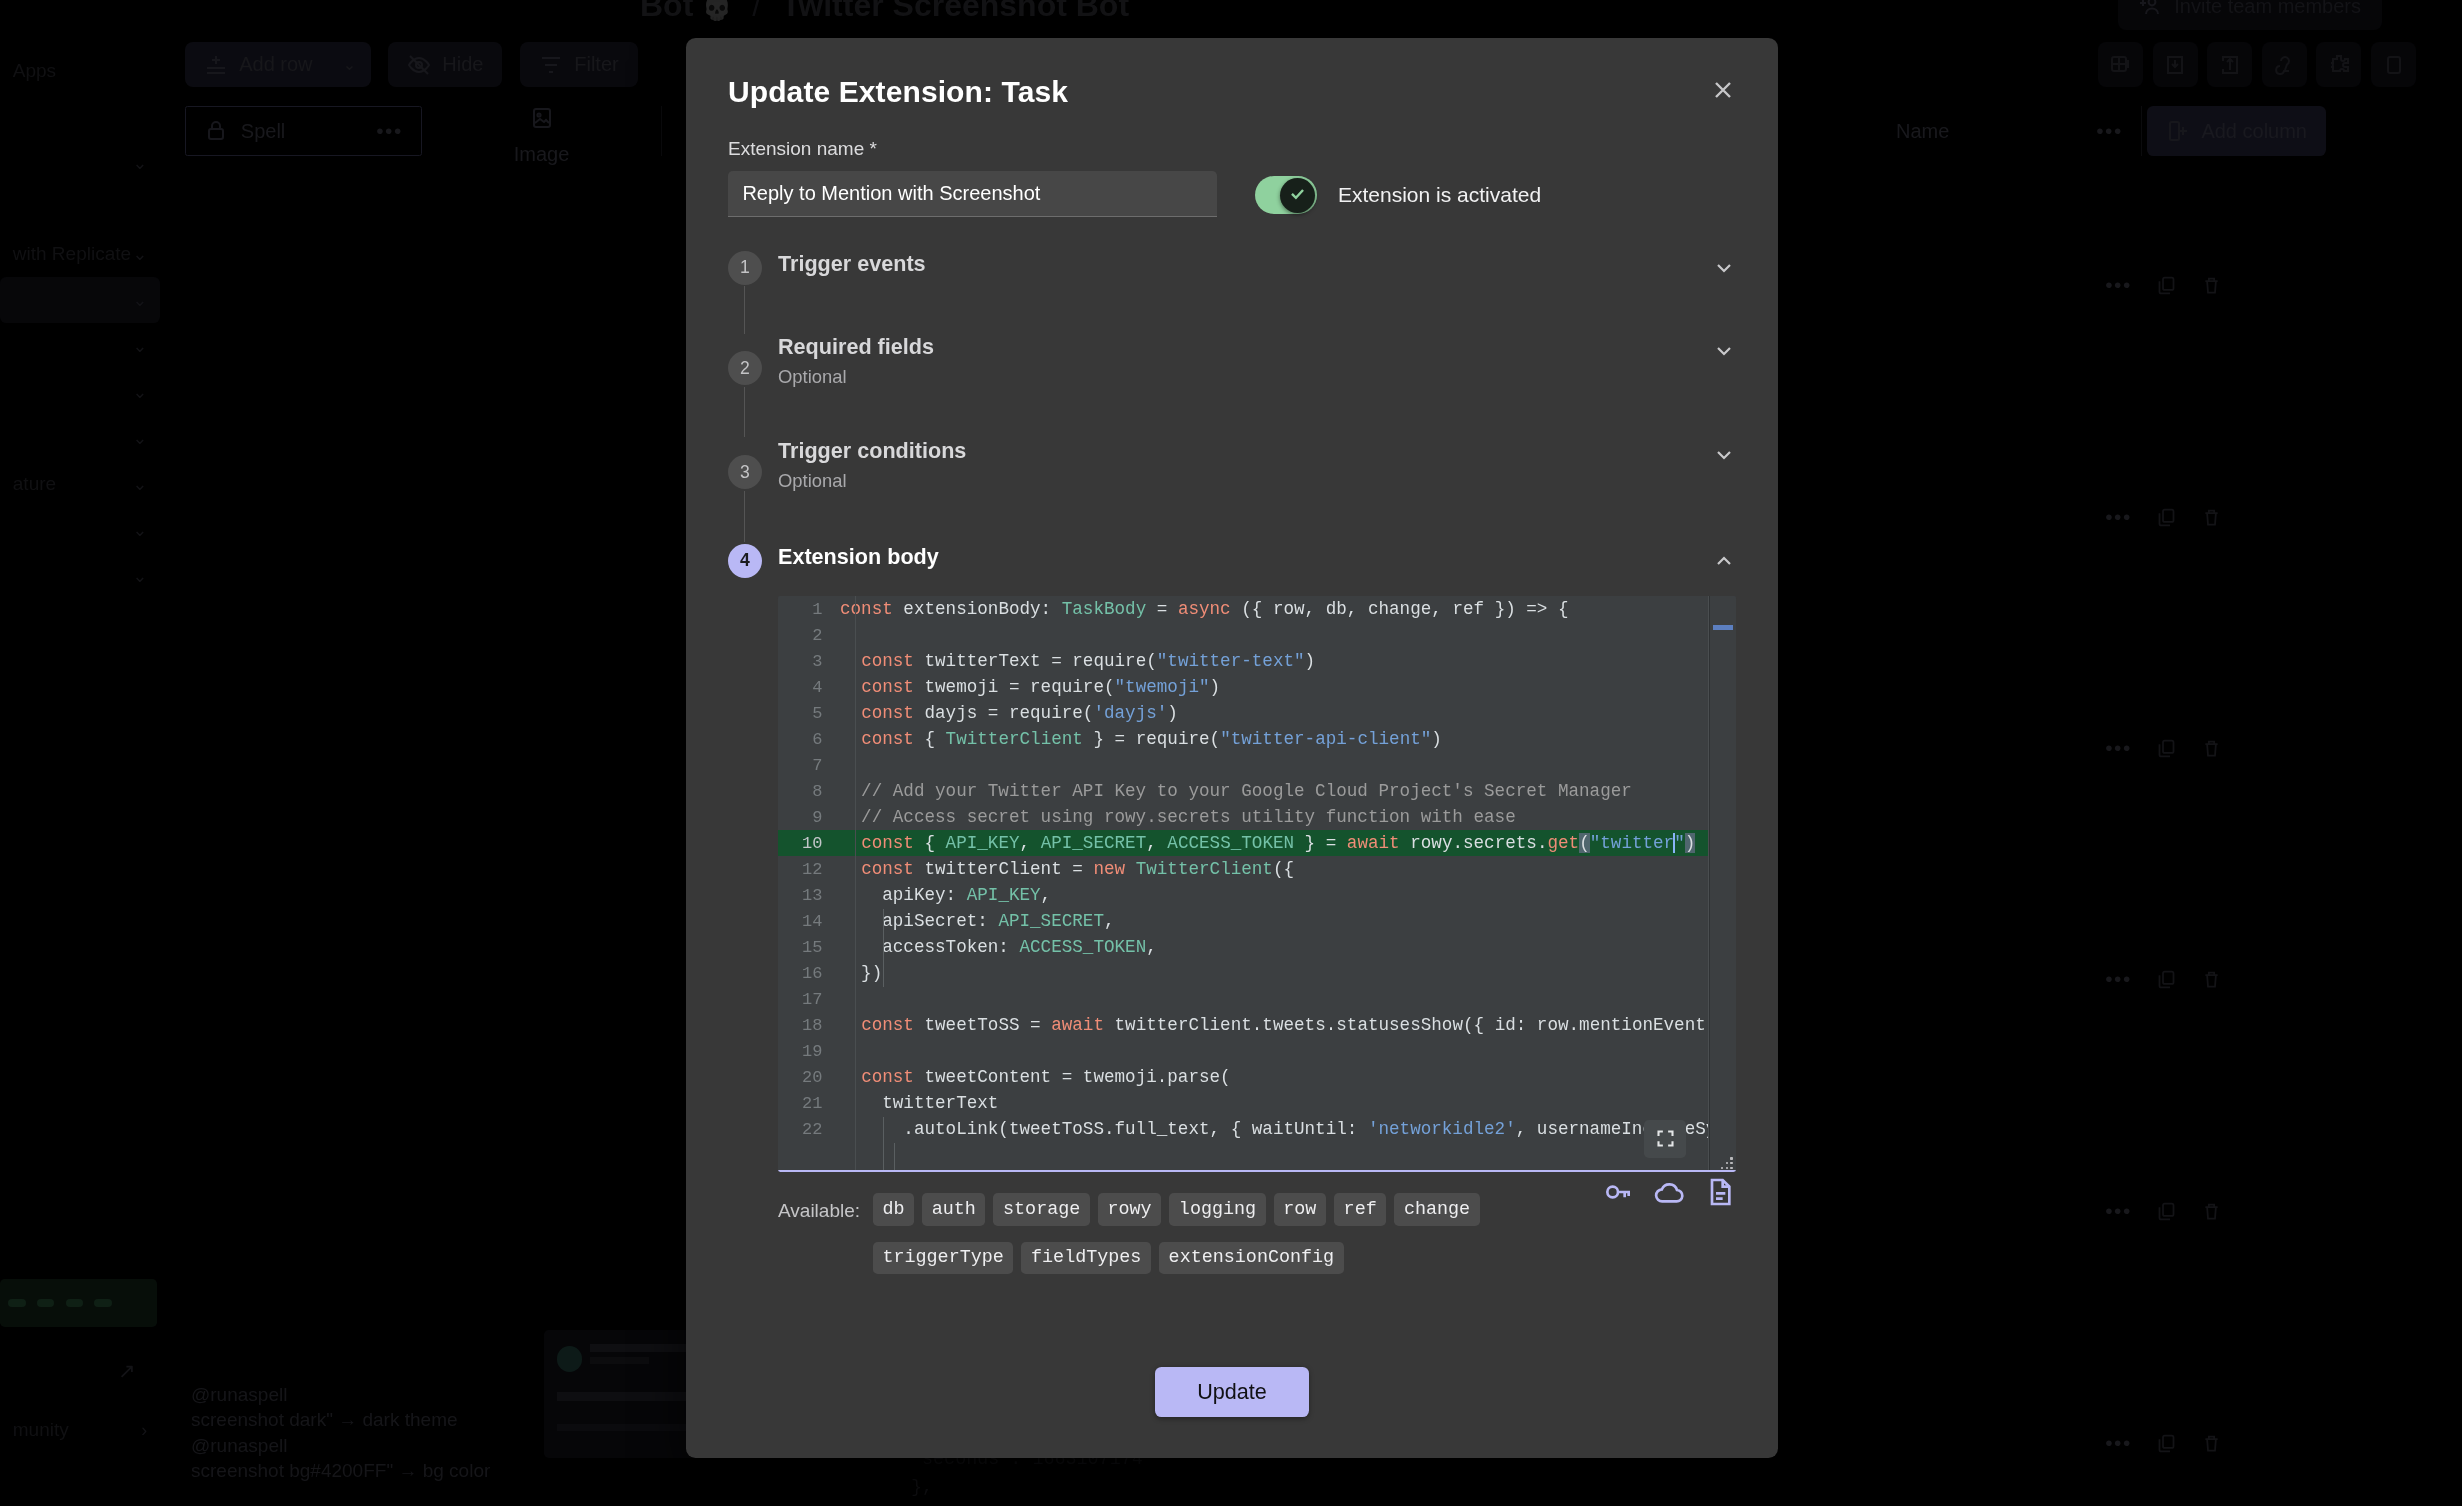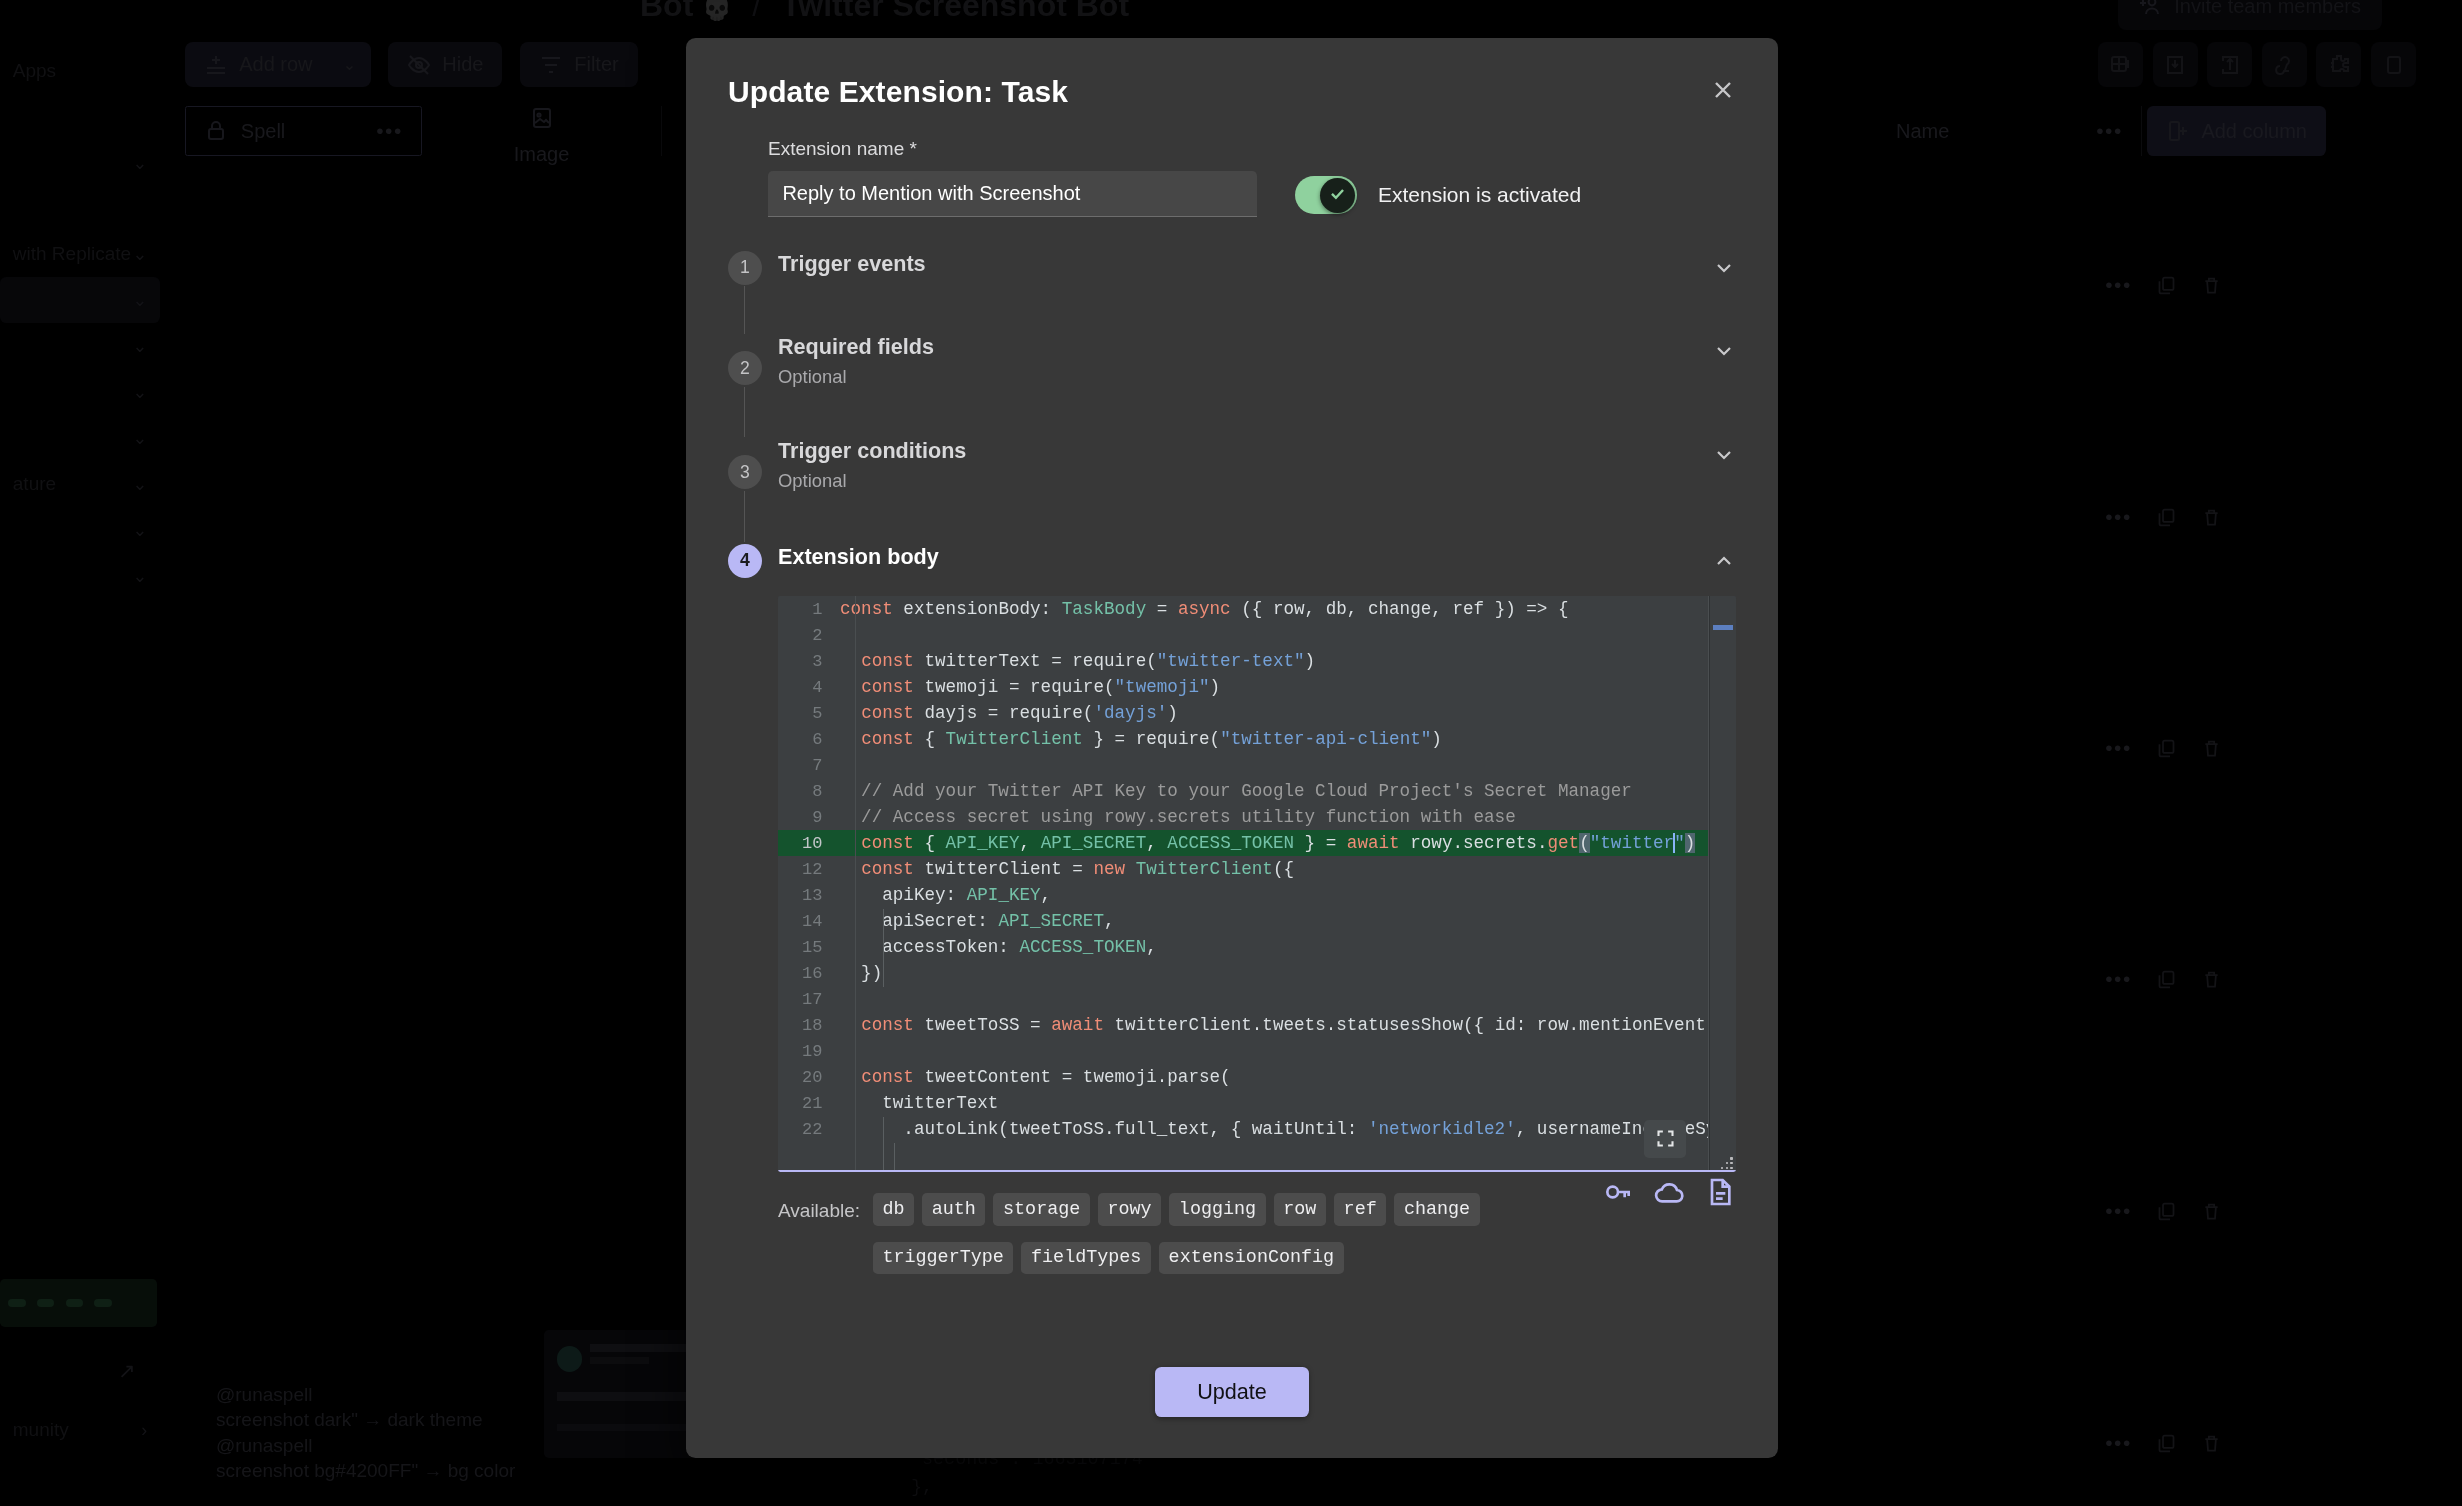--- a/index.html
+++ b/index.html
@@ -54,21 +54,21 @@
 
   .bg-addcol { position: absolute; right: 136px; top: 106px; display:flex; align-items:center; gap:11.2px;
     height: 50px; padding: 0 19px; border-radius: 6.4px; background:#1b1b28; color:#2e2e3a; font-size: 20px; }
 
   .bg-sidebar { position: absolute; left: 0; top: 48px; width: 160px; }
   .bg-side-item { height: 46px; display:flex; align-items:center; justify-content: space-between;
     padding: 0 12.8px; color: #1e1e22; font-size: 19px; white-space: nowrap; }
   .bg-side-item.sel { background: #0d0d12; border-radius: 6.4px; }
   .bg-chev { color:#232329; font-size: 17.6px; }
 
-  .bg-cell-text { position: absolute; left: 216px; bottom: 22.4px; color:#27272d; font-size: 19px; line-height: 1.34; }
+  .bg-cell-text { position: absolute; left: 191px; bottom: 22.4px; color:#27272d; font-size: 19px; line-height: 1.34; }
 
   .bg-thumb { position: absolute; left: 544px; bottom: 48px; width: 240px; height: 128px; background:#0c0c10; border-radius:4.8px; }
   .bg-thumb .av { position:absolute; left:12.8px; top:16px; width:25.6px; height:25.6px; border-radius:50%; background:#18312c; }
   .bg-thumb .l1 { position:absolute; left:46px; top:14.4px; width:112px; height:8px; background:#1d1d22; }
   .bg-thumb .l2 { position:absolute; left:46px; top:27px; width:59px; height:7.2px; background:#17171b; }
   .bg-thumb .l3 { position:absolute; left:12.8px; top:62px; width:192px; height:8.8px; background:#1b1b20; }
   .bg-thumb .l4 { position:absolute; left:12.8px; top:94px; width:160px; height:7.2px; background:#14141a; }
   .bg-green { position: absolute; left: 0; top: 1279px; width: 157px; height: 48px; background:#0e1a12; border-radius:4.8px;}
   .bg-green i { display:inline-block; width:17.6px;height:8px;border-radius:4px;background:#1d3b27; margin: 20px 3.2px 0 8px;}
 
@@ -92,21 +92,21 @@
   .modal-head { position: relative; padding: 37px 42px 0 42px; }
   .modal-title { font-size: 30px; font-weight: 700; letter-spacing: 0.1px; color: #fff; }
   .close-btn {
     position: absolute; right: 29px; top: 27px; width: 53px; height: 53px;
     display:flex; align-items:center; justify-content:center; border-radius: 50%;
     background: transparent; border: none; cursor: pointer;
   }
   .close-btn svg { width: 24px; height: 24px; stroke:#c7c7c9; stroke-width: 2.4; fill:none; }
 
   .name-block { padding: 29px 42px 0 42px; display:flex; align-items:flex-end; gap: 38px; }
-  .name-field { width: 489px; margin-left: 40px; }
+  .name-field { width: 489px; }
   .field-label { font-size: 19px; color: #dcdcde; margin-bottom: 11.2px; }
   .text-input {
     width: 100%; height: 46px; background: #474747; color: #ffffff;
     border: none; border-bottom: 0.8px solid #6d6d6d; border-radius: 4.8px 4.8px 0 0;
     font-size: 20px; padding: 0 14.4px; font-family: "Liberation Sans", sans-serif;
     outline: none;
   }
   .toggle-wrap { display:flex; align-items:center; gap: 21px; padding-bottom: 3.2px; }
   .toggle {
     width: 62px; height: 38px; border-radius: 19px; background: #8fd19e;

